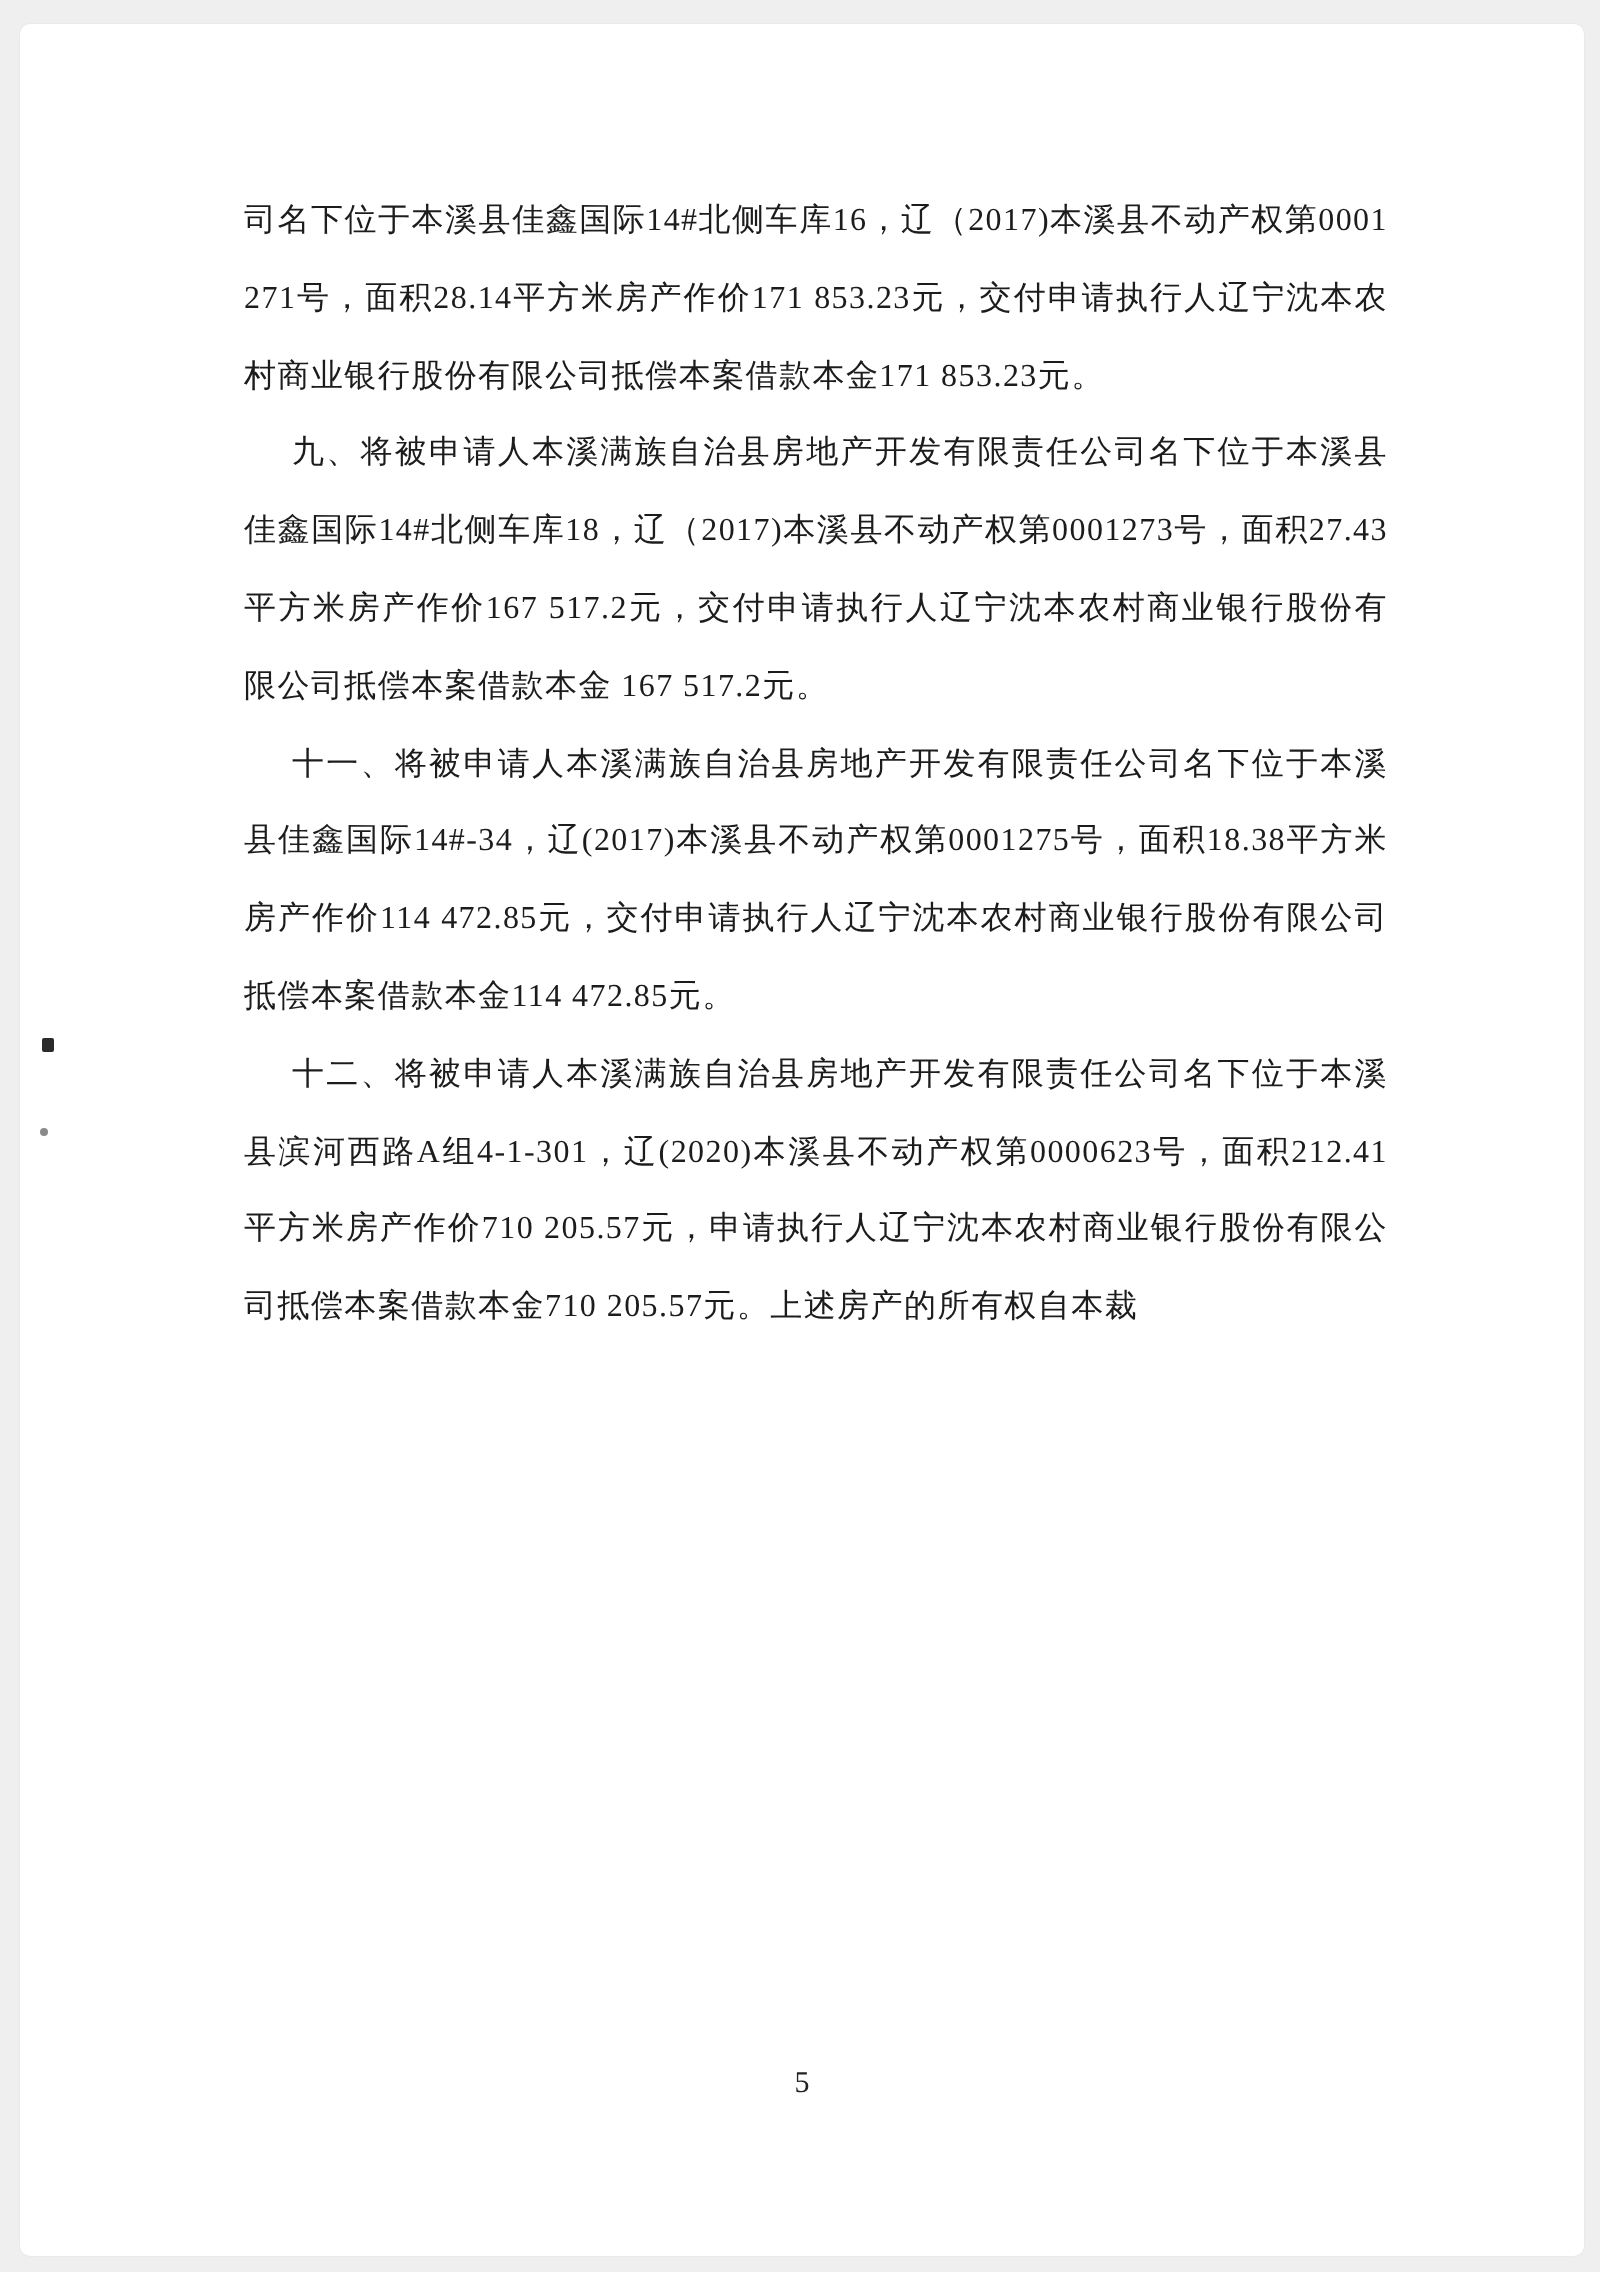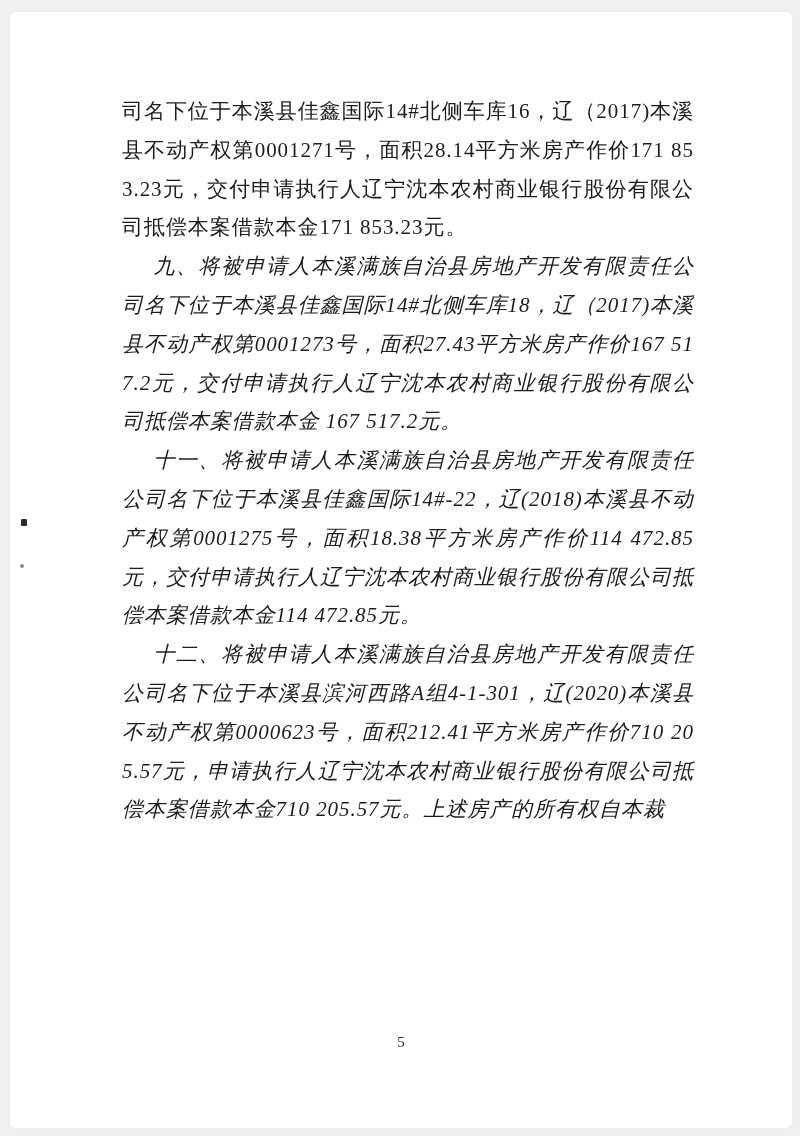--- a/index.html
+++ b/index.html
@@ -25,31 +25,30 @@
     box-shadow: 0 0 1px rgba(0,0,0,0.08);
   }
   .content {
     position: absolute;
     left: 112px;
     top: 80px;
     width: 572px;
     color: #1c1c1c;
   }
   .para {
-    font-size: 21px;
+    font-size: 16px;
     line-height: 38.8px;
     text-align: justify;
     text-justify: inter-ideograph;
     letter-spacing: 0.045em;
     margin: 0;
     word-break: break-all;
   }
   .para.indented {
     text-indent: 1.5em;
-    font-style: italic;
   }
   .page-number {
     position: absolute;
     left: 0;
     top: 1022px;
     width: 100%;
     text-align: center;
     font-size: 15px;
     color: #222222;
     font-family: "Liberation Serif", "DejaVu Serif", serif;
@@ -77,18 +76,18 @@
 <body>
 
 <div class="page">
 
   <span class="artifact-dot-1"></span>
   <span class="artifact-dot-2"></span>
 
   <div class="content">
     <p class="para">司名下位于本溪县佳鑫国际14#北侧车库16，辽（2017)本溪县不动产权第0001271号，面积28.14平方米房产作价171 853.23元，交付申请执行人辽宁沈本农村商业银行股份有限公司抵偿本案借款本金171 853.23元。</p>
     <p class="para indented">九、将被申请人本溪满族自治县房地产开发有限责任公司名下位于本溪县佳鑫国际14#北侧车库18，辽（2017)本溪县不动产权第0001273号，面积27.43平方米房产作价167 517.2元，交付申请执行人辽宁沈本农村商业银行股份有限公司抵偿本案借款本金 167 517.2元。</p>
-    <p class="para indented">十一、将被申请人本溪满族自治县房地产开发有限责任公司名下位于本溪县佳鑫国际14#-22，辽(2018)本溪县不动产权第0001275号，面积18.38平方米房产作价114 472.85元，交付申请执行人辽宁沈本农村商业银行股份有限公司抵偿本案借款本金114 472.85元。</p>
+    <p class="para indented">十一、将被申请人本溪满族自治县房地产开发有限责任公司名下位于本溪县佳鑫国际14#-34，辽(2017)本溪县不动产权第0001275号，面积18.38平方米房产作价114 472.85元，交付申请执行人辽宁沈本农村商业银行股份有限公司抵偿本案借款本金114 472.85元。</p>
     <p class="para indented">十二、将被申请人本溪满族自治县房地产开发有限责任公司名下位于本溪县滨河西路A组4-1-301，辽(2020)本溪县不动产权第0000623号，面积212.41平方米房产作价710 205.57元，申请执行人辽宁沈本农村商业银行股份有限公司抵偿本案借款本金710 205.57元。上述房产的所有权自本裁</p>
   </div>
 
   <div class="page-number">5</div>
 </div>
 
 </body></html>

